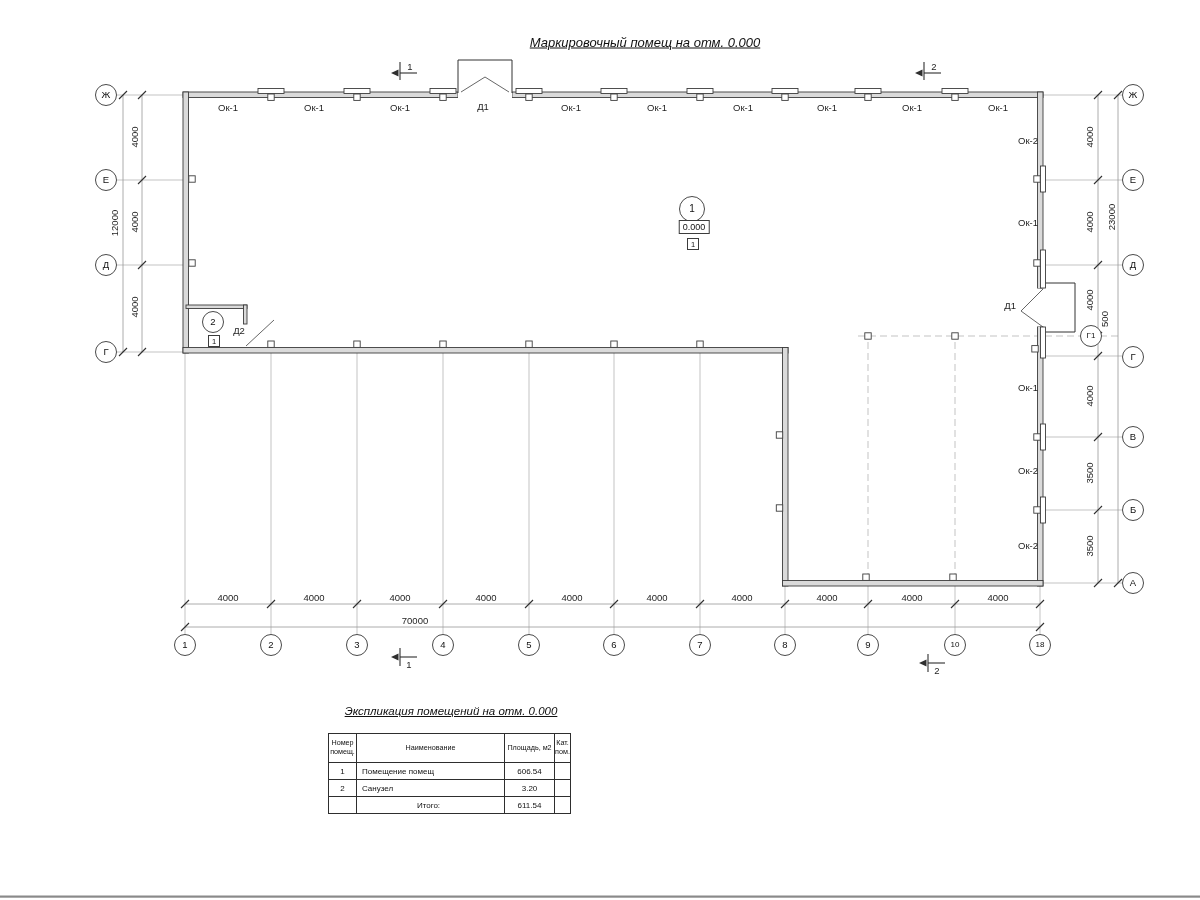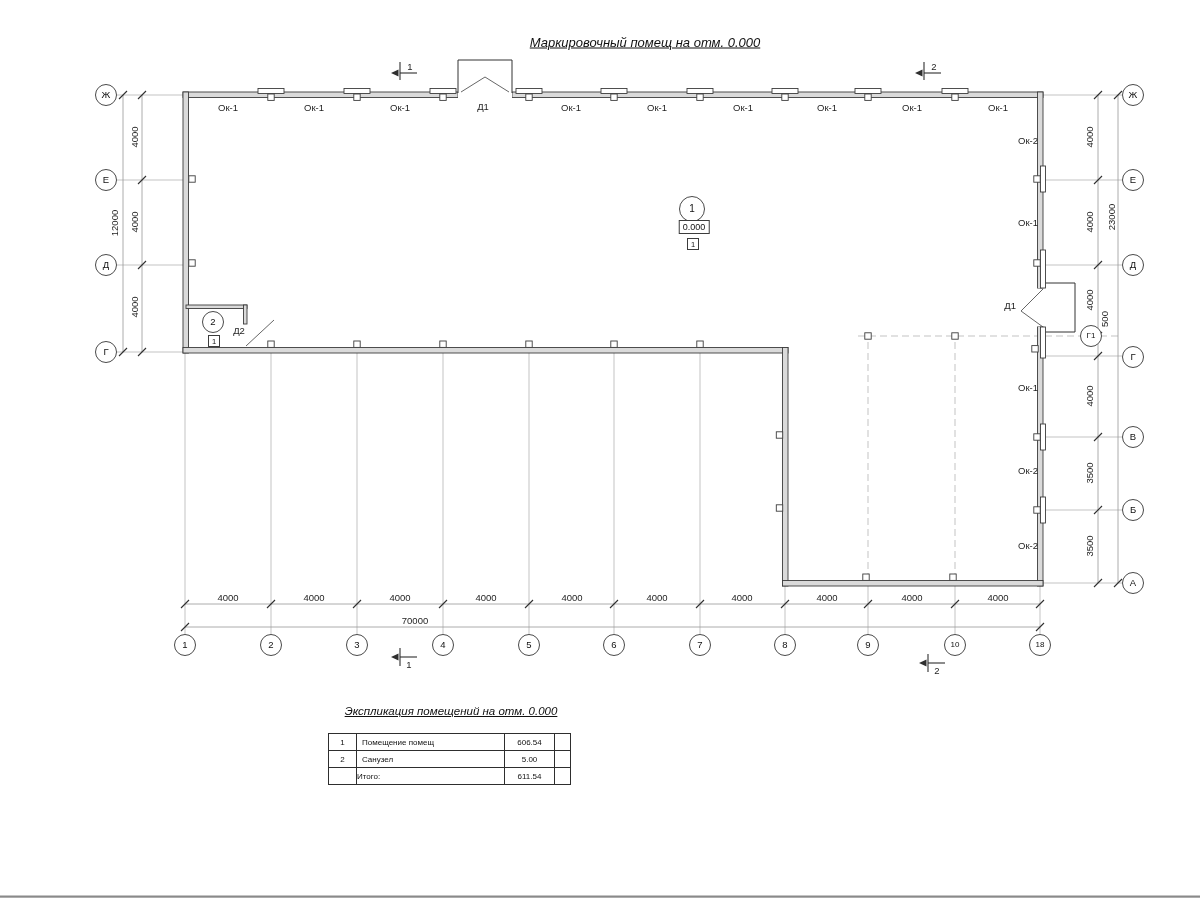--- a/index.html
+++ b/index.html
@@ -19,21 +19,21 @@
   .markbox{position:absolute;transform:translate(-50%,-50%);border:1px solid #3c3c3c;background:#fff;
            font-size:9px;line-height:12px;padding:0 3px;color:#111;white-space:nowrap}
   .fbox{position:absolute;transform:translate(-50%,-50%);border:1px solid #3c3c3c;background:#fff;
         font-size:7.5px;width:12px;height:12px;line-height:11px;text-align:center;color:#111;box-sizing:border-box}
   .expl{position:absolute;left:328px;top:733px}
   .expl table{border-collapse:collapse;border:1.5px solid #2e2e2e;table-layout:fixed;width:242px}
   .expl th,.expl td{border:1px solid #2e2e2e;color:#111;padding:0;overflow:hidden}
   .expl th{font-weight:normal;font-size:7.2px;line-height:1.2;height:28px;text-align:center}
   .expl td{font-size:8px;height:16px;text-align:center}
   .expl td.nm{text-align:left;padding-left:5px}
-  .expl td.tr{text-align:left;padding-right:4px}
+  .expl td.tr{text-align:center;padding-right:4px}
 </style>
 </head>
 <body>
 
 <div id="root">
 
 <svg width="1200" height="900" viewBox="0 0 1200 900">
 
   <g stroke="#b4b4b4" stroke-width="0.8" fill="none">
     <line x1="117" y1="95" x2="183" y2="95"></line>
@@ -284,30 +284,36 @@
 <span class="t ttl2" style="left:451px;top:711px">Экспликация помещений на отм. 0.000</span>
 <div class="expl">
   <table>
     <colgroup>
           <col style="width:28px">
           <col style="width:148px">
           <col style="width:50px">
           <col style="width:16px">
         </colgroup>
     <tbody>
+          <tr>
+      <th>Номер помещ.</th>
+      <th>Наименование</th>
+      <th>Площадь, м2</th>
+      <th>Кат. пом.</th>
+    </tr>
     <tr>
       <td>1</td>
       <td class="nm">Помещение помещ</td>
       <td>606.54</td>
       <td></td>
     </tr>
     <tr>
       <td>2</td>
       <td class="nm">Санузел</td>
-      <td>5.00</td>
+      <td>3.20</td>
       <td></td>
     </tr>
     <tr>
       <td></td>
       <td class="tr">Итого:</td>
       <td>611.54</td>
       <td></td>
     </tr>
   </tbody>
       </table>

